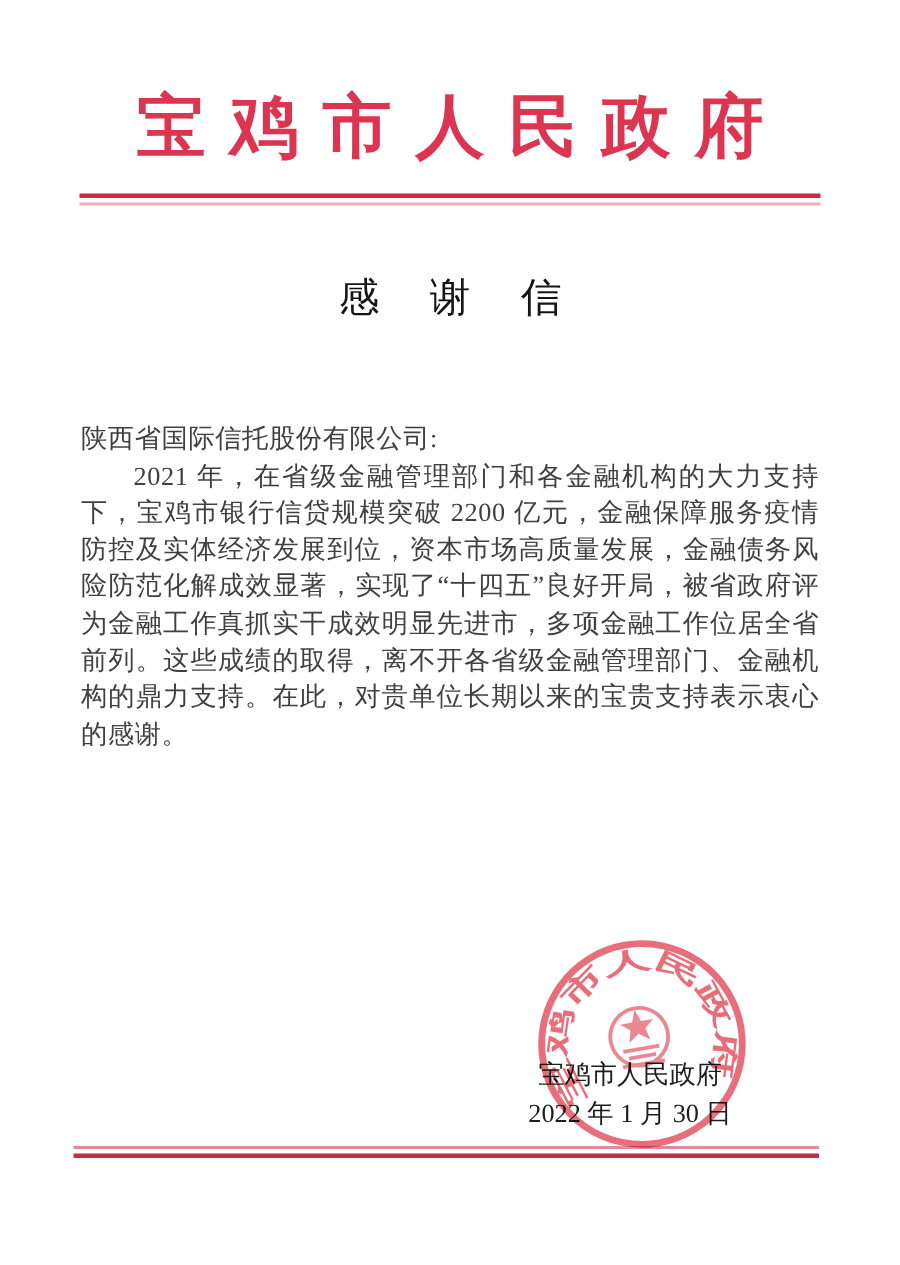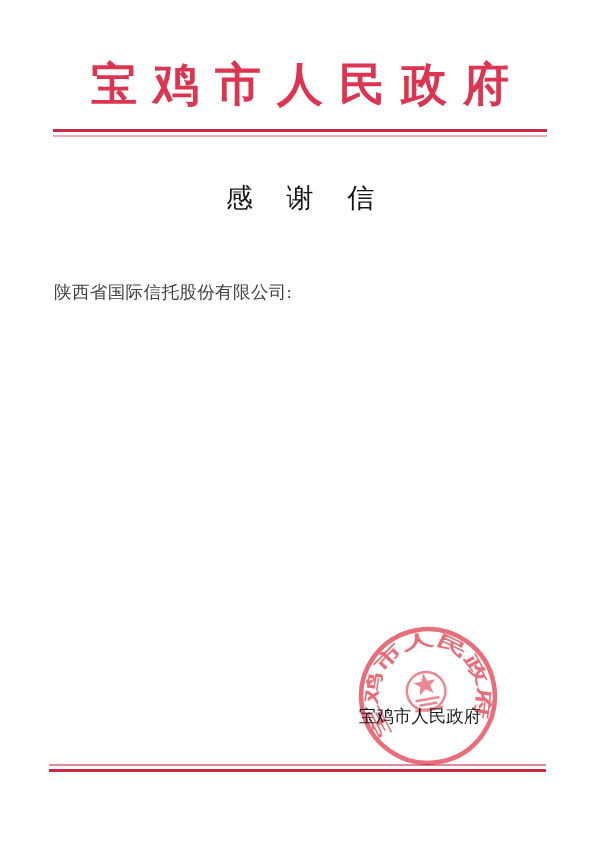--- a/index.html
+++ b/index.html
@@ -72,24 +72,26 @@
 <div class="page">
 
   <div class="letterhead">宝鸡市人民政府</div>
   <div class="rule rule-top-dark"></div>
   <div class="rule rule-top-light"></div>
 
   <div class="doc-title">感 谢 信</div>
 
   <div class="letter-body">
     <p class="salutation">陕西省国际信托股份有限公司:</p>
+    <p class="para">2021 年，在省级金融管理部门和各金融机构的大力支持下，宝鸡市银行信贷规模突破 2200 亿元，金融保障服务疫情防控及实体经济发展到位，资本市场高质量发展，金融债务风险防范化解成效显著，实现了“十四五”良好开局，被省政府评为金融工作真抓实干成效明显先进市，多项金融工作位居全省前列。这些成绩的取得，离不开各省级金融管理部门、金融机构的鼎力支持。在此，对贵单位长期以来的宝贵支持表示衷心的感谢。</p>
   </div>
 
   <div class="sign-block">
     <div>宝鸡市人民政府</div>
+    <div>2022 年 1 月 30 日</div>
   </div>
 
   <svg class="seal" viewBox="0 0 150 150" xmlns="http://www.w3.org/2000/svg" aria-hidden="true">
 
     <circle cx="75" cy="75" r="66" fill="none" stroke="#e14b5a" stroke-width="4.5" opacity="0.92"></circle>
 
     <defs>
       <path id="seal-arc" d="M 37.5,106.5 A 49,49 0 1,1 112.5,106.5" fill="none"></path>
     </defs>
     <text font-size="17" font-weight="bold" fill="#e14b5a" opacity="0.92" font-family="'Liberation Serif','DejaVu Serif',serif">

